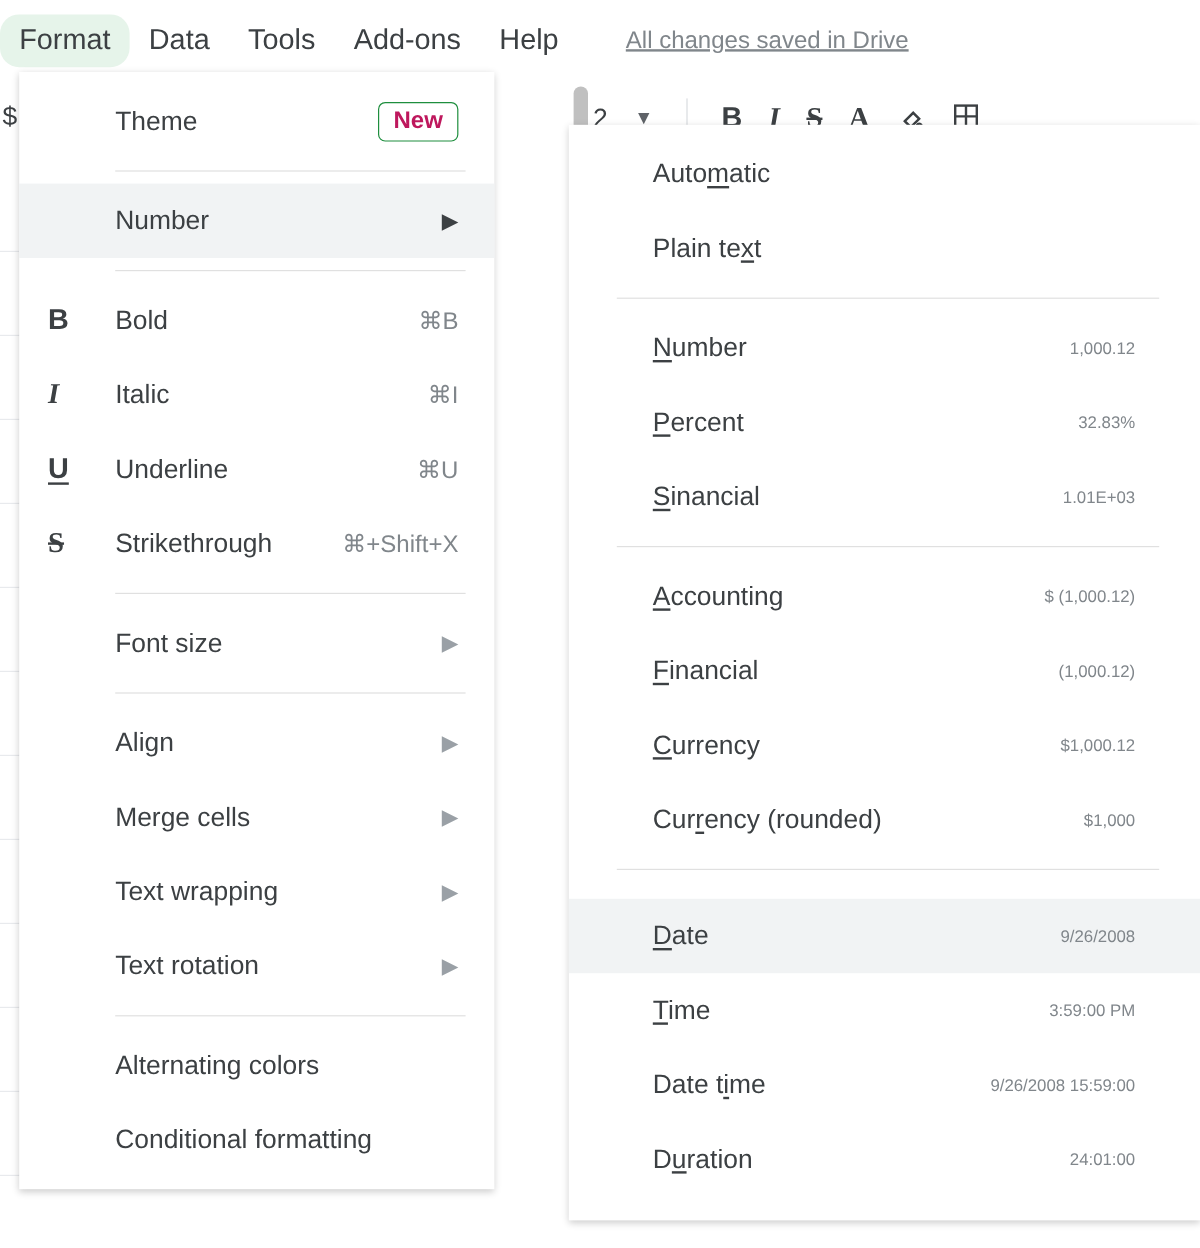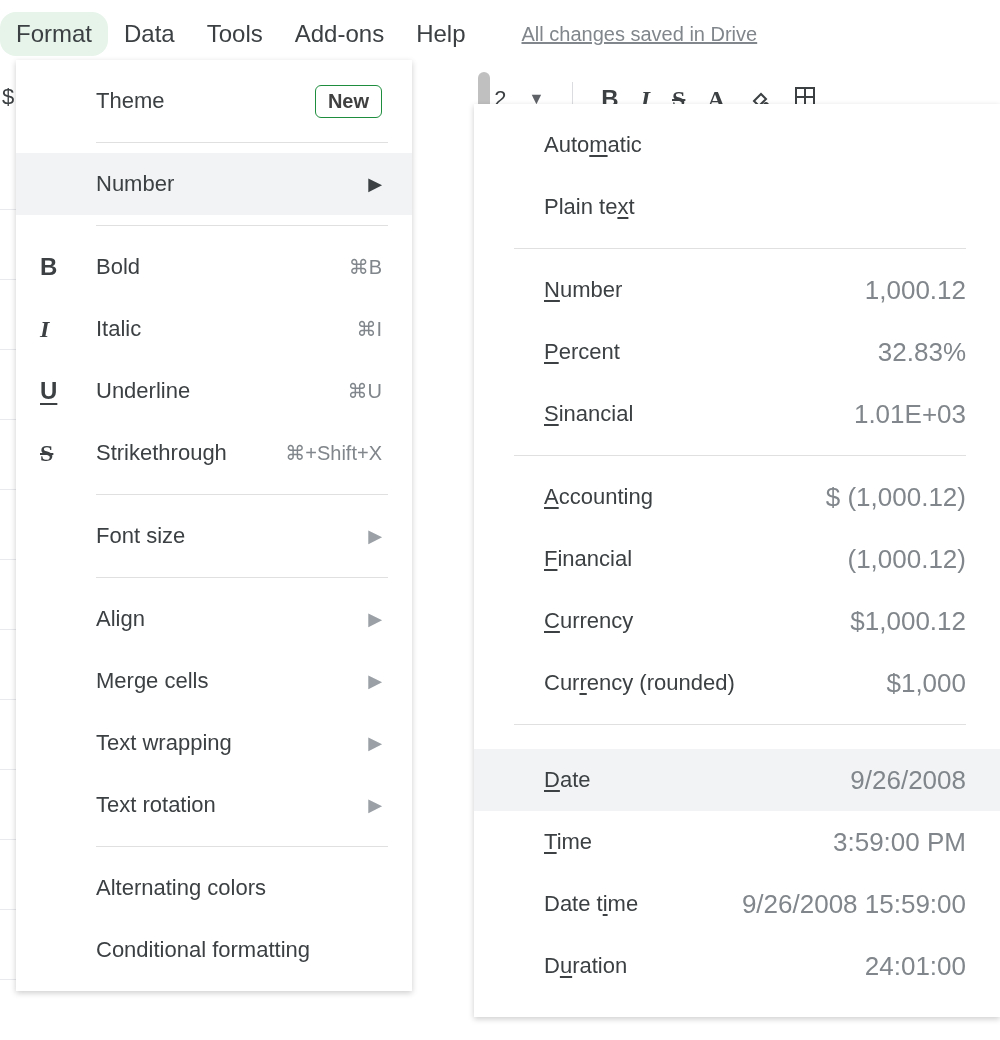--- a/index.html
+++ b/index.html
@@ -95,21 +95,21 @@
   .dropdown .row .right {
     color:#80868b;
     font-size:20px;
     display:flex;
     align-items:center;
     gap:4px;
   }
   .dropdown .row .right.arrow { color:#3c4043; font-size:18px;}
   .dropdown .row .badge {
     border:1.5px solid #1e8e3e;
-    color:#404040;
+    color:#be185d;
     font-weight:700;
     font-size:20px;
     padding:4px 12px;
     border-radius:6px;
   }
   .dropdown .divider {
     height:1px;
     background:#e0e0e0;
     margin:10px 24px 10px 80px;
   }
@@ -132,28 +132,28 @@
     width:526px;
     background:#fff;
     box-shadow: 0 2px 6px rgba(0,0,0,0.2);
     padding-top:10px;
     padding-bottom:20px;
   }
   .submenu .srow {
     display:flex;
     align-items:center;
     justify-content:space-between;
-    padding: 0 34px 0 70px;
+    padding: 0 54px 0 70px;
     height:62px;
     font-size:22px;
     color:#3c4043;
   }
   .submenu .srow.hover { background:#f1f3f4;margin-top:24px; }
   .submenu .srow .lbl .uchar { text-decoration:underline; text-underline-offset:3px;}
-  .submenu .srow .val { color:#80868b; font-size:26px;}
+  .submenu .srow .val { color:#80868b; font-size:14px;}
   .submenu .sdiv {
     height:1px;
     background:#e0e0e0;
     margin:10px 34px 10px 40px;
   }
   .dollar {
     position:absolute;
     left:2px;
     top:84px;
     font-size:22px;

